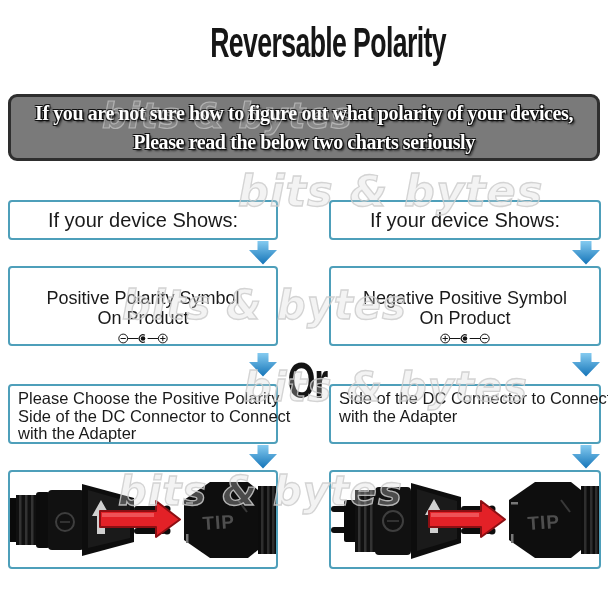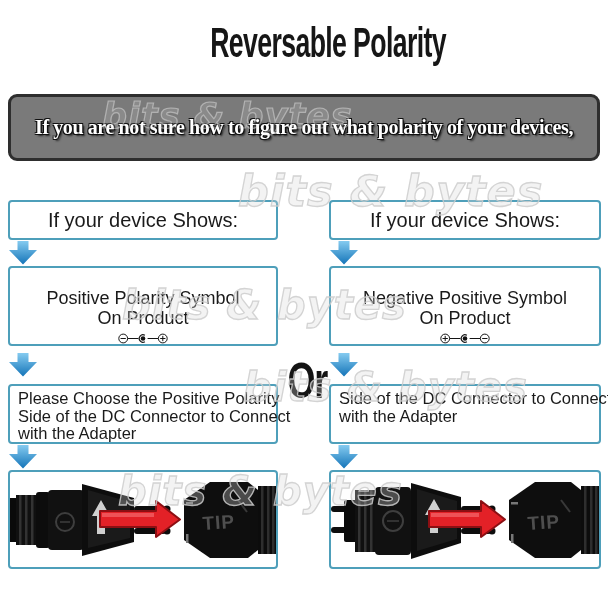--- a/index.html
+++ b/index.html
@@ -24,21 +24,21 @@
       color:rgba(214,214,214,0.30);-webkit-text-stroke:1.3px rgba(204,204,204,0.85);
       white-space:nowrap;pointer-events:none;font-family:"DejaVu Sans",sans-serif;font-style:italic;}
   .wm-banner{left:102px;top:96px;font-size:35px;color:rgba(255,255,255,0.12);
              -webkit-text-stroke:1.2px rgba(235,235,235,0.45);}
   .wm-a{left:238px;top:166px;font-size:43px;}
   .wm-b{left:122px;top:282px;}
   .wm-c{left:243px;top:364px;}
   .wm-d{left:118px;top:468px;}
 
   
-  .col{position:absolute;top:200px;display:flex;flex-direction:column;align-items:flex-start;z-index:10;}
+  .col{position:absolute;top:200px;display:flex;flex-direction:column;align-items:flex-end;z-index:10;}
   .col-left{left:8px;width:270px;}
   .col-right{left:329px;width:272px;}
   .box{box-sizing:border-box;width:100%;border:2px solid #4e9fba;border-radius:4px;background:#fff;}
   .box1{height:40px;display:flex;align-items:center;justify-content:center;font-size:20px;}
   .box2{height:80px;display:flex;flex-direction:column;align-items:center;padding-top:20px;}
   .box2 .sym-title{font-size:18px;line-height:20px;text-align:center;}
   .box3{height:60px;padding:4px 8px;font-size:16.5px;line-height:17.5px;}
   .box3 div{white-space:nowrap;}
   .box4{height:99px;padding:0;overflow:hidden;}
   .arrow-slot{height:26px;display:flex;align-items:center;justify-content:center;}
@@ -66,20 +66,21 @@
 </svg>
 
 <div class="page">
 
   <div class="title">
     <span>Reversable Polarity</span>
   </div>
 
   <div class="banner">
     <div>If you are not sure how to figure out what polarity of your devices,</div>
+    <div>Please read the below two charts seriously</div>
   </div>
 
   <span class="wm wm-banner">bits &amp; bytes</span>
   <span class="wm wm-a">bits &amp; bytes</span>
   <span class="wm wm-b">bits &amp; bytes</span>
   <span class="wm wm-c">bits &amp; bytes</span>
   <span class="wm wm-d">bits &amp; bytes</span>
 
   <div class="col col-left">
 

